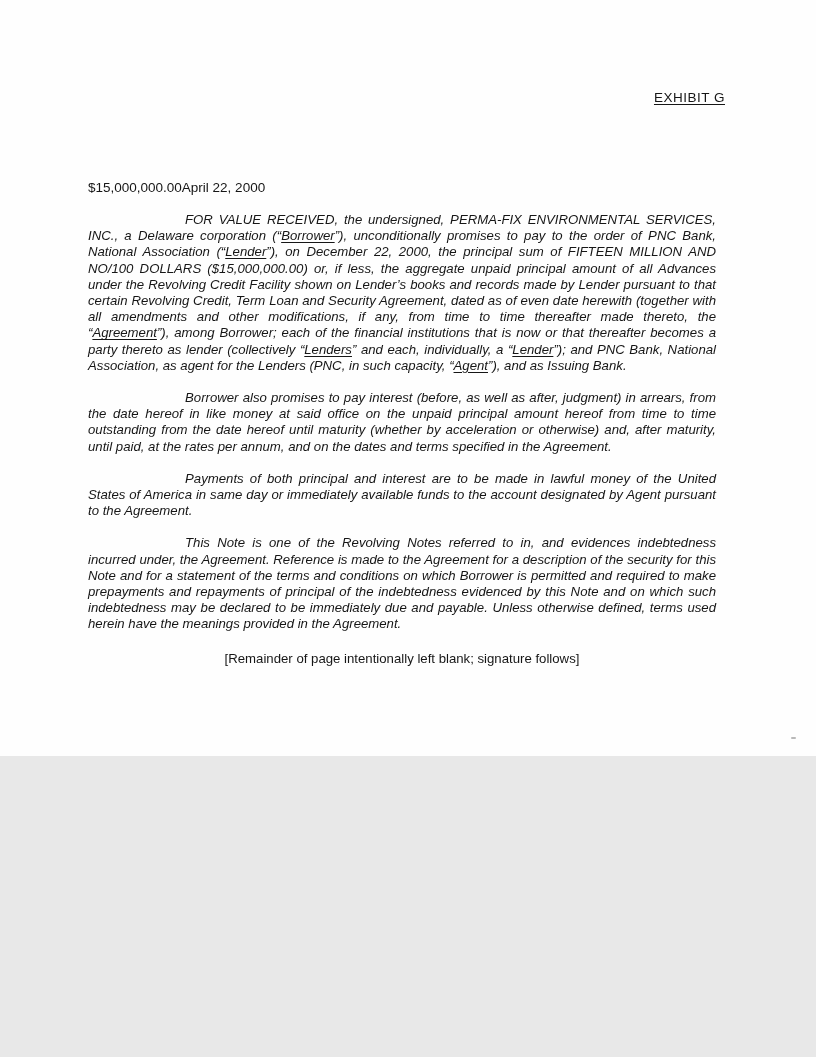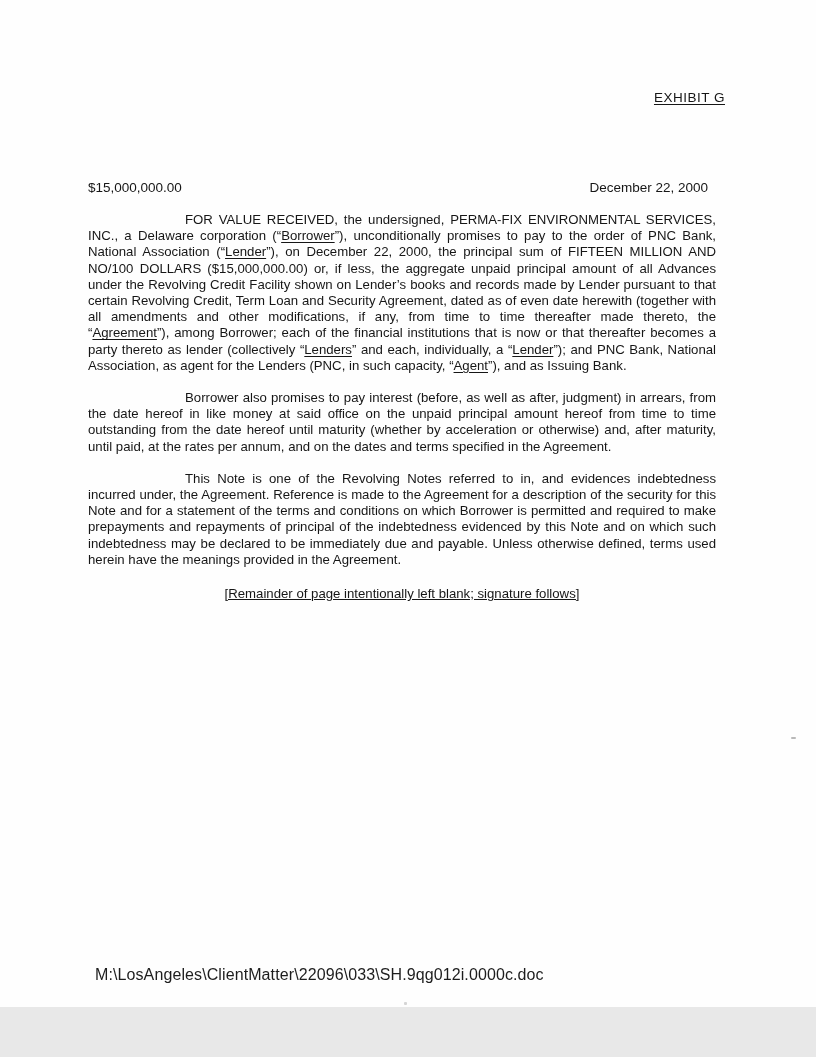--- a/index.html
+++ b/index.html
@@ -3,21 +3,21 @@
 <meta charset="utf-8">
 <style>
   html, body {
     margin: 0;
     padding: 0;
     background: #e8e8e8;
   }
   .page {
     position: relative;
     width: 816px;
-    height: 1007px;
+    height: 756px;
     margin: 0 auto;
     background: #fefefe;
     font-family: "Liberation Sans", "DejaVu Sans", sans-serif;
     color: #161616;
     overflow: hidden;
   }
   .u {
     text-decoration: underline;
     text-underline-offset: 2px;
   }
@@ -36,42 +36,41 @@
     text-align: center;
     font-size: 13.5px;
     letter-spacing: 0.2px;
   }
   .amount-row {
     position: absolute;
     top: 180px;
     left: 88px;
     right: 108px;
     display: flex;
-    justify-content: space-between;
     align-items: baseline;
     font-size: 13.5px;
   }
   .body {
     position: absolute;
     top: 212px;
     left: 88px;
     width: 628px;
     font-size: 13.2px;
     line-height: 16.2px;
   }
   .body p.para {
     margin: 0 0 16px 0;
     text-indent: 97px;
     text-align: justify;
+    font-style: italic;
   }
   .remainder {
     margin-top: 18px;
     text-align: center;
     font-size: 13.2px;
-    text-decoration: underline;
   }
   .footer-path {
     position: absolute;
     top: 966px;
     left: 95px;
     font-size: 16px;
     letter-spacing: 0.1px;
     color: #1d1d1d;
   }
   .speck {
@@ -85,27 +84,28 @@
 </head>
 <body>
 
 <div class="page">
 
   <div class="exhibit u">EXHIBIT G</div>
 
 
   <div class="amount-row">
     <span>$15,000,000.00</span>
-    <span>December 22, 2000</span>
+    <span>April 22, 2000</span>
   </div>
 
   <div class="body">
 
     <p class="para"><span>FOR VALUE RECEIVED, the undersigned, PERMA-FIX ENVIRONMENTAL SERVICES, INC., a Delaware corporation (“</span><span class="u">Borrower</span><span>”), unconditionally promises to pay to the order of PNC Bank, National Association (“</span><span class="u">Lender</span><span>”), on December 22, 2000, the principal sum of FIFTEEN MILLION AND NO/100 DOLLARS ($15,000,000.00) or, if less, the aggregate unpaid principal amount of all Advances under the Revolving Credit Facility shown on Lender’s books and records made by Lender pursuant to that certain Revolving Credit, Term Loan and Security Agreement, dated as of even date herewith (together with all amendments and other modifications, if any, from time to time thereafter made thereto, the “</span><span class="u">Agreement</span><span>”), among Borrower; each of the financial institutions that is now or that thereafter becomes a party thereto as lender (collectively “</span><span class="u">Lenders</span><span>” and each, individually, a “</span><span class="u">Lender</span><span>”); and PNC Bank, National Association, as agent for the Lenders (PNC, in such capacity, “</span><span class="u">Agent</span><span>”), and as Issuing Bank.</span></p>
       <p class="para"><span>Borrower also promises to pay interest (before, as well as after, judgment) in arrears, from the date hereof in like money at said office on the unpaid principal amount hereof from time to time outstanding from the date hereof until maturity (whether by acceleration or otherwise) and, after maturity, until paid, at the rates per annum, and on the dates and terms specified in the Agreement.</span></p>
+      <p class="para"><span>Payments of both principal and interest are to be made in lawful money of the United States of America in same day or immediately available funds to the account designated by Agent pursuant to the Agreement.</span></p>
       <p class="para"><span>This Note is one of the Revolving Notes referred to in, and evidences indebtedness incurred under, the Agreement.  Reference is made to the Agreement for a description of the security for this Note and for a statement of the terms and conditions on which Borrower is permitted and required to make prepayments and repayments of principal of the indebtedness evidenced by this Note and on which such indebtedness may be declared to be immediately due and payable.  Unless otherwise defined, terms used herein have the meanings provided in the Agreement.</span></p>
       <div class="remainder">[Remainder of page intentionally left blank; signature follows]</div>
   </div>
 
   <div class="footer-path">M:\LosAngeles\ClientMatter\22096\033\SH.9qg012i.0000c.doc</div>
 
   <div class="speck speck-1"></div>
   <div class="speck speck-2"></div>
 
 </div>

